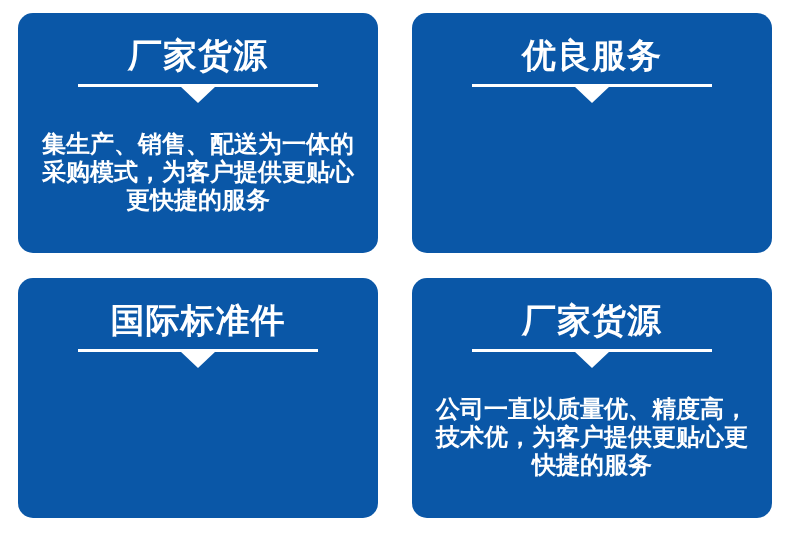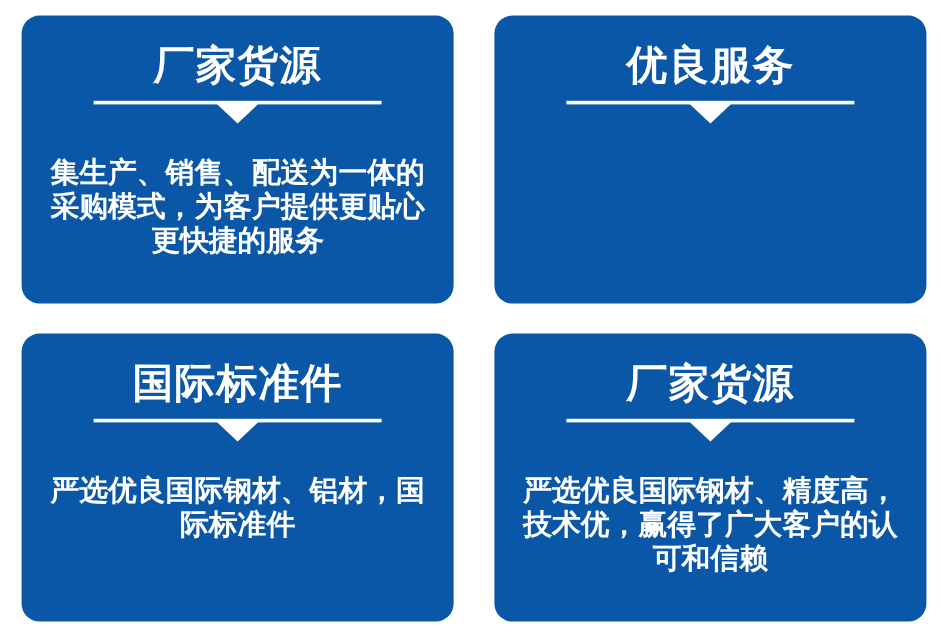--- a/index.html
+++ b/index.html
@@ -97,26 +97,25 @@
         <span class="divider-triangle"></span>
       </div>
     </section>
 
     <section class="card">
       <h2 class="card-title">国际标准件</h2>
       <div class="divider">
         <span class="divider-line"></span>
         <span class="divider-triangle"></span>
       </div>
-      <p class="card-desc">严选优良国际钢材、铝材，国际标准件</p>
     </section>
 
     <section class="card">
       <h2 class="card-title">厂家货源</h2>
       <div class="divider">
         <span class="divider-line"></span>
         <span class="divider-triangle"></span>
       </div>
-      <p class="card-desc">严选优良国际钢材、精度高，技术优，赢得了广大客户的认可和信赖</p>
+      <p class="card-desc">公司一直以质量优、精度高，技术优，为客户提供更贴心更快捷的服务</p>
     </section>
 
   </div>
 </div>
 
 </body></html>

